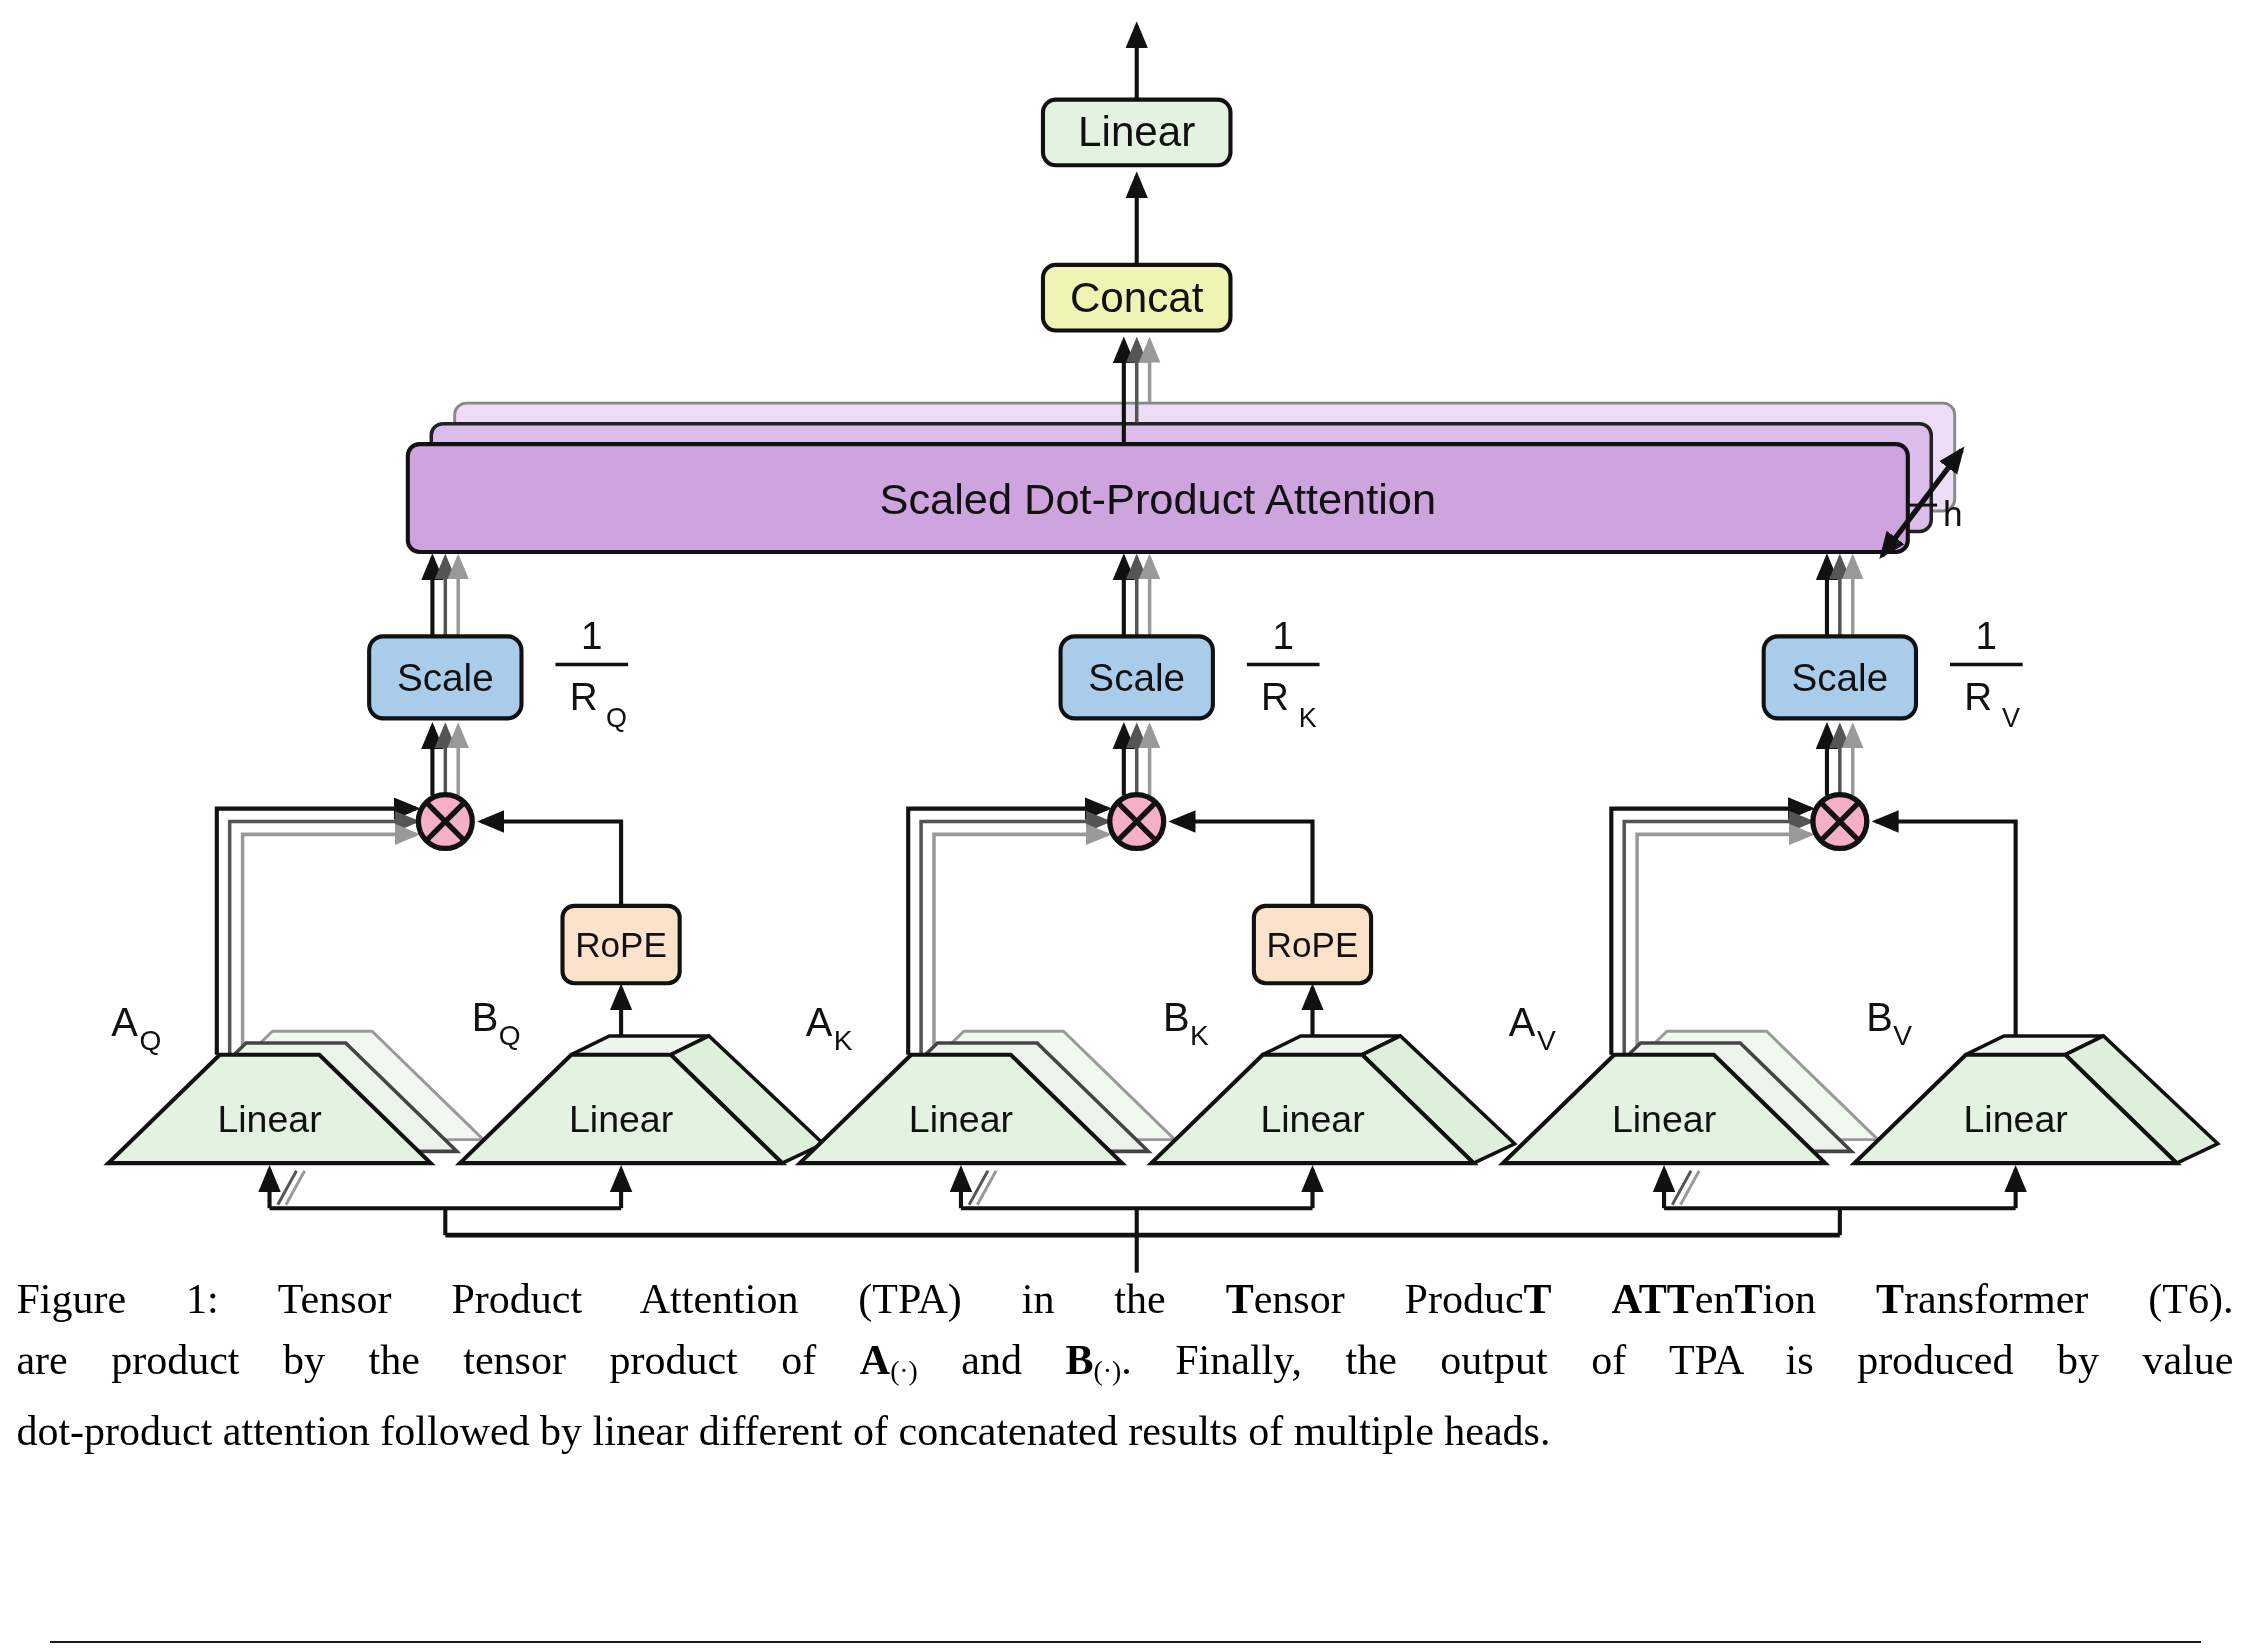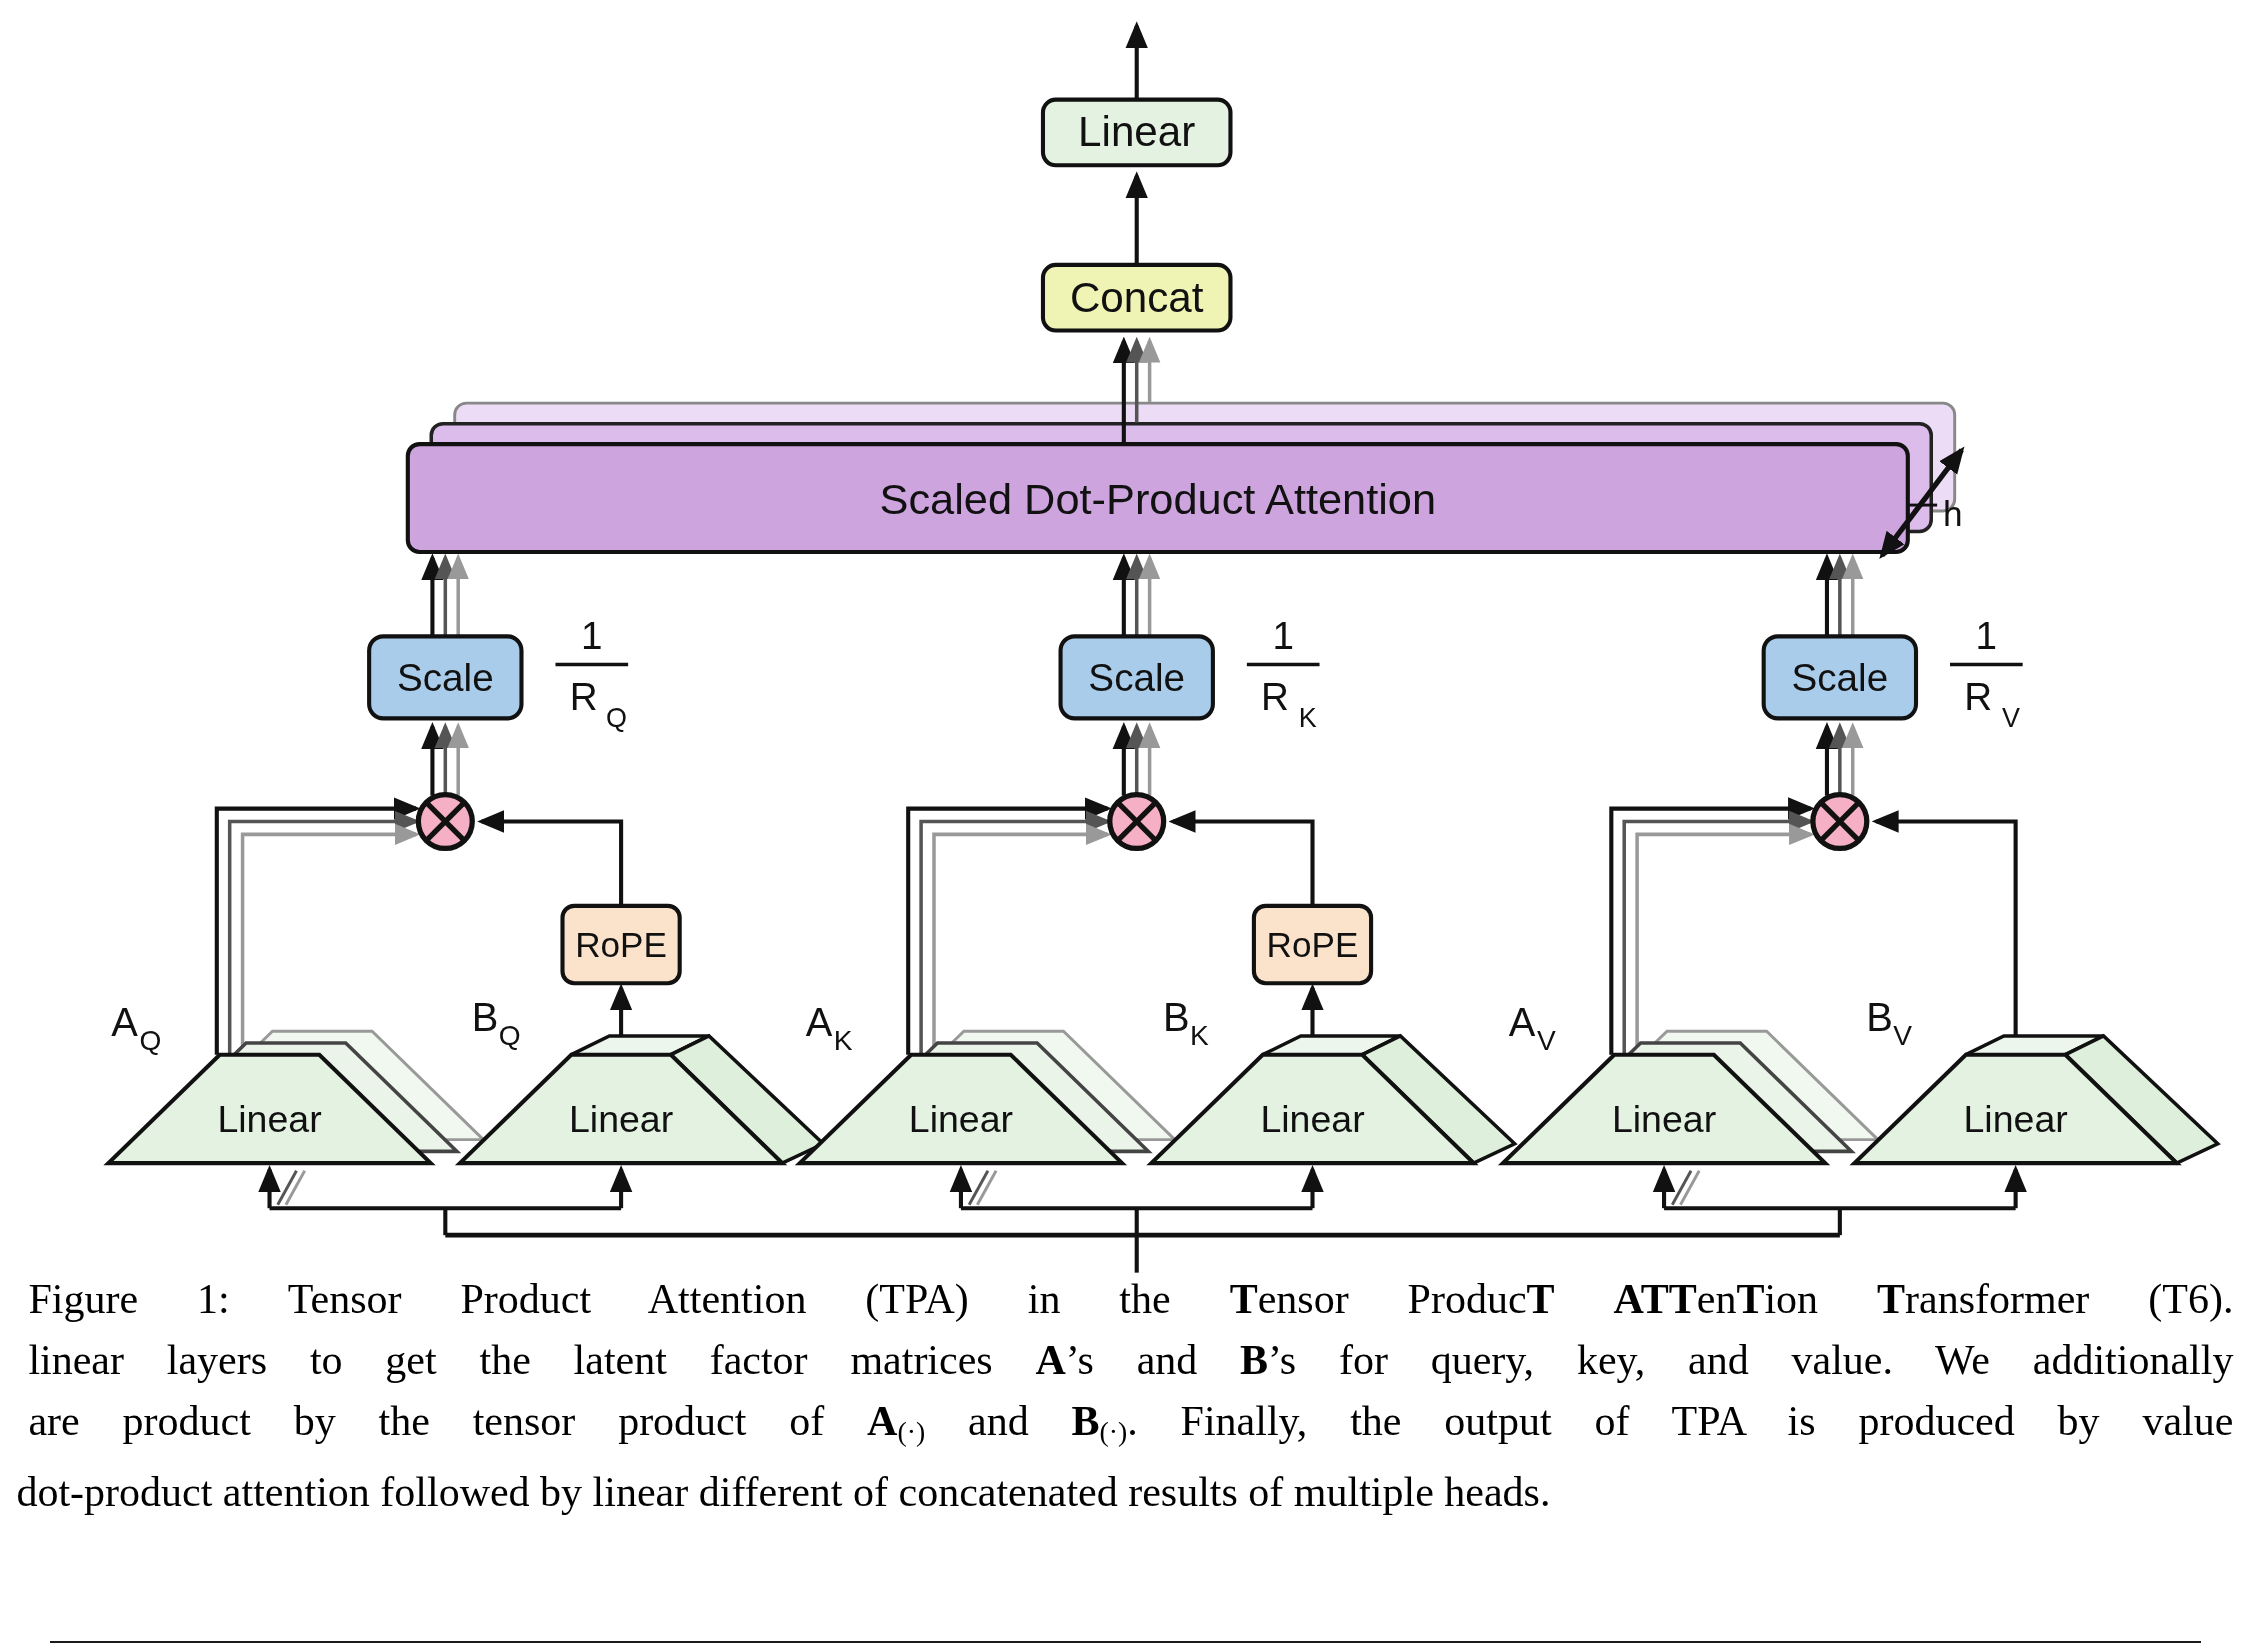--- a/index.html
+++ b/index.html
@@ -30,21 +30,21 @@
   .fill-pfront{fill:#cda4de;}
   .fill-pmid{fill:#dcbcea;}
   .fill-pback{fill:#ecdcf6;}
   .ln{stroke:#111;stroke-width:7;fill:none;}
   .lng{stroke:#555;stroke-width:6;fill:none;}
   .lnl{stroke:#999;stroke-width:6;fill:none;}
   .thin{stroke-width:5;}
   #caption{position:absolute;left:16.4px;top:1269px;width:2217px;
     font-family:"Liberation Serif",serif;font-size:42px;line-height:61px;color:#000;}
   .cap-line{white-space:normal;}
-  .just{text-align:justify;text-align-last:justify;margin-left:12px;}
+  .just{text-align:justify;text-align-last:justify;}
   .b{font-weight:bold;}
   .i{font-style:italic;}
   .sub{font-size:0.66em;vertical-align:-0.22em;}
   #bottom-rule{position:absolute;left:50px;top:1641px;width:2151px;height:2.3px;background:#1a1a1a;}
 </style>
 </head>
 <body>
 
 <svg id="diagram-svg" width="2250" height="1650" viewBox="0 0 3840 2816">
   <defs>
@@ -271,18 +271,17 @@
     <text class="facsub" x="2623" y="1792">V</text>
   </g>
   <g>
     <text class="facmain" x="3185" y="1760">B</text>
     <text class="facsub" x="3231" y="1784">V</text>
   </g>
 </svg>
 
 <div id="caption">
     <div class="cap-line just"><span>Figure 1:  Tensor Product Attention (TPA) in the </span><span class="b">T</span><span>ensor Produc</span><span class="b">T</span><span> </span><span class="b">ATT</span><span>en</span><span class="b">T</span><span>ion </span><span class="b">T</span><span>ransformer (T6).</span></div>
-    <div class="cap-line just"><span>linear layers to get the latent factor matrices </span><span class="b">A</span><span>’s and </span><span class="b">B</span><span>’s for query, key, and value. We additionally</span></div>
     <div class="cap-line just"><span>are product by the tensor product of </span><span class="b">A</span><span class="sub">(·)</span><span> and </span><span class="b">B</span><span class="sub">(·)</span><span>. Finally, the output of TPA is produced by value</span></div>
     <div class="cap-line"><span>dot-product attention followed by linear different of concatenated results of multiple heads.</span></div>
   </div>
 <div id="bottom-rule"></div>
 
 
 </body></html>

